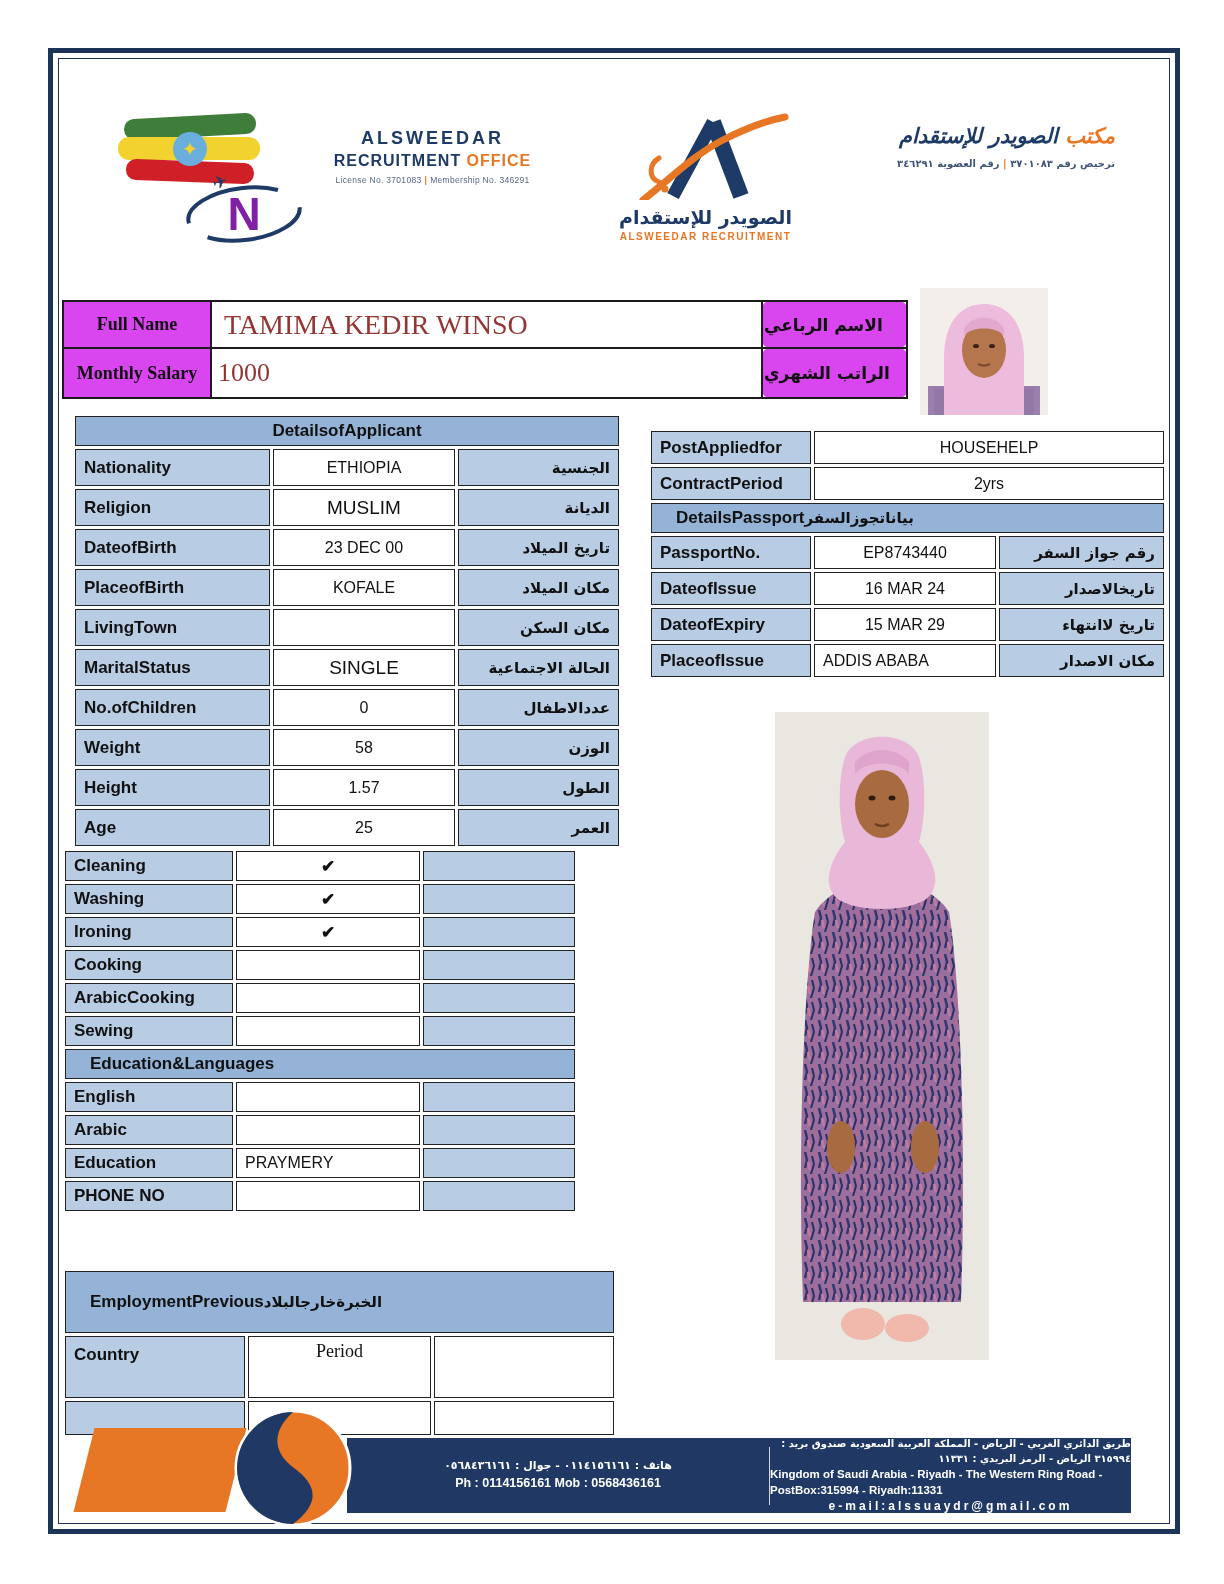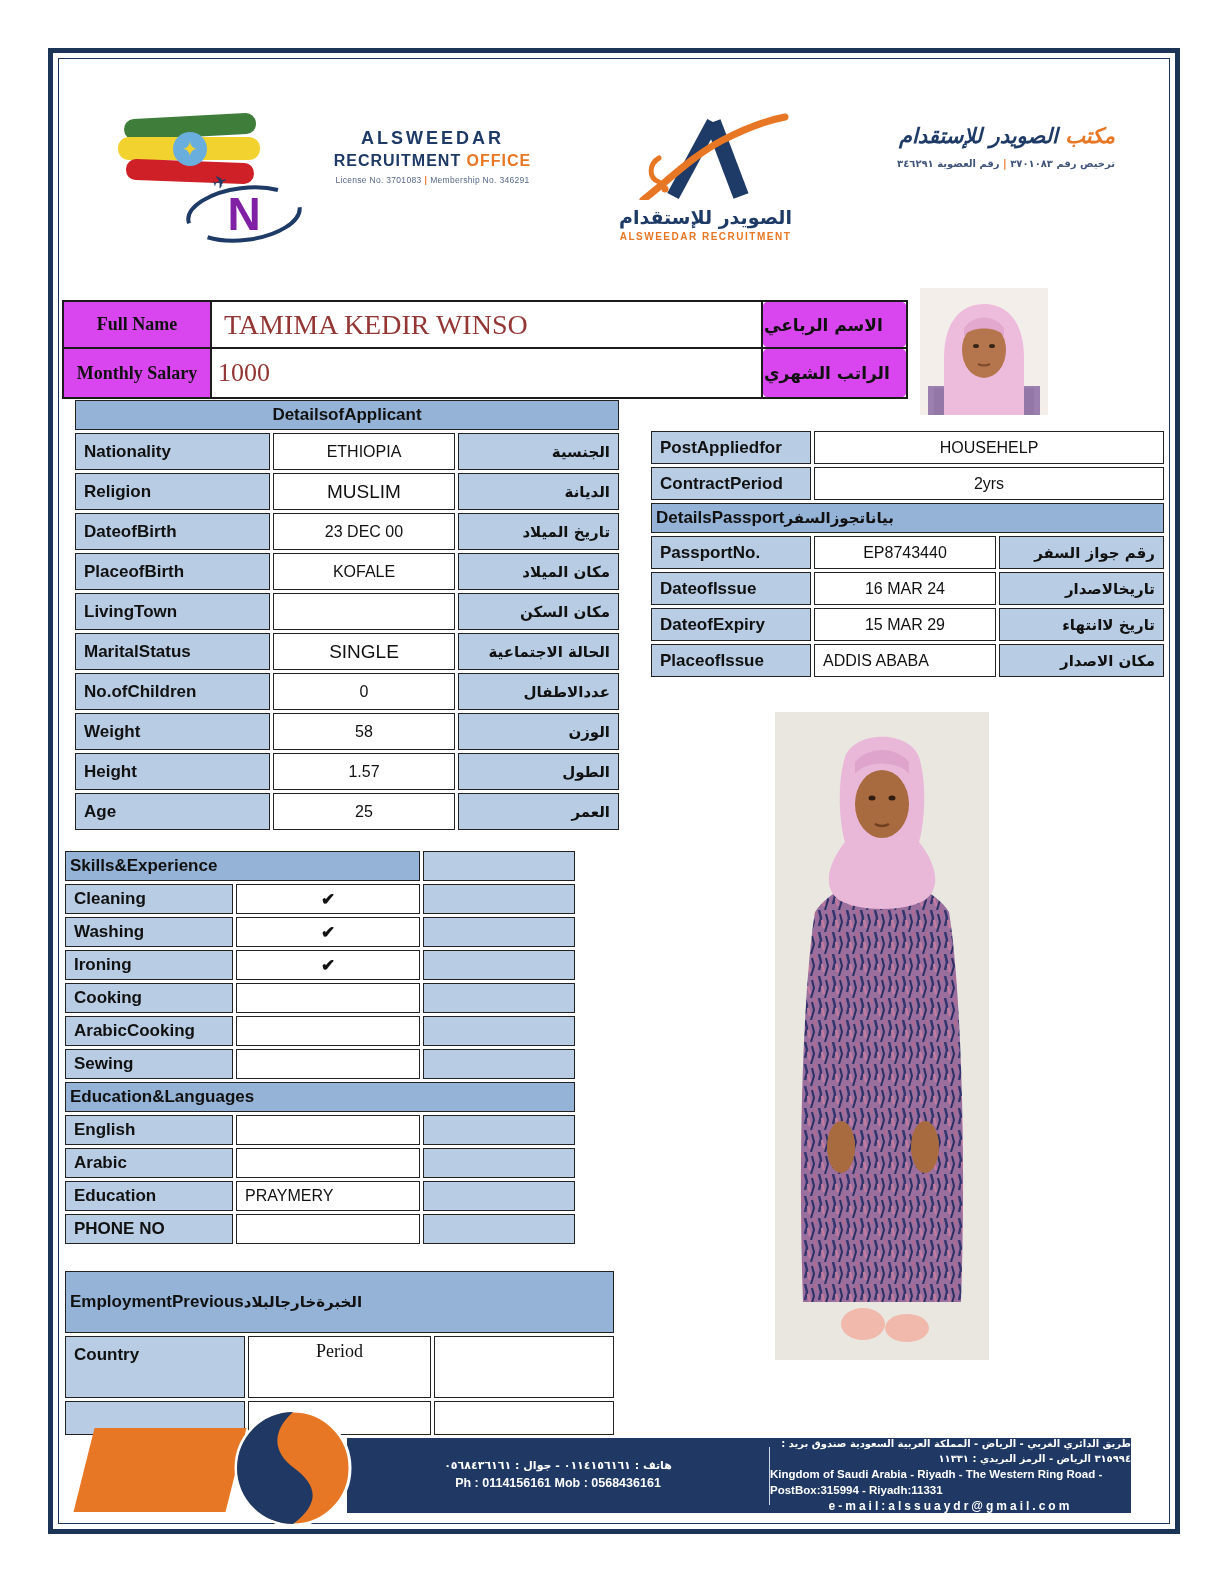--- a/index.html
+++ b/index.html
@@ -34,21 +34,21 @@
   .pink { background:#d946ef; }
   .lbl-serif { font-family:"Liberation Serif", serif; font-weight:bold; font-size:18px; text-align:center; }
   .name-val { font-family:"Liberation Serif", serif; color:#943634; font-size:28px; padding-left:12px; }
   .salary-val { font-family:"Liberation Serif", serif; color:#943634; font-size:26px; padding-left:6px; }
   .ar-cell-top { text-align:left; direction:rtl; padding-right:7px; font-size:17px;border-radius:8px; }
 
   
   table.blue { border-collapse:separate; border-spacing:3px; table-layout:fixed; }
   table.blue td { border:1px solid #222; overflow:hidden; }
   .hdr { background:#95b3d7; font-weight:bold; font-size:17px; text-align:center; }
-  .hdr-left { background:#95b3d7; font-weight:bold; font-size:17px; text-align:left; padding-left:4px; }
+  .hdr-left { background:#95b3d7; font-weight:bold; font-size:17px; text-align:left; padding-left:24px; }
   .lblcell { background:#b8cce4; font-weight:bold; font-size:17px; text-align:left; padding-left:8px; }
   .valcell { background:#fff; text-align:center; font-size:16px; }
   .valcell-left { background:#fff; text-align:left; font-size:16px; padding-left:8px; }
   .arcell { background:#b8cce4; text-align:right; direction:rtl; padding-right:8px; font-size:15px; }
   .bluecell { background:#b8cce4; }
   .check { font-size:17px; font-weight:bold; }
 
   .t-det tr { height:37px; } .t-det tr.h { height:30px; }
   .t-post tr { height:33px; } .t-post tr.h { height:30px; }
   .t-skill tr { height:30px; }
@@ -163,21 +163,21 @@
       <rect x="14" y="100" width="100" height="27" fill="#8a6fa0" opacity="0.5"></rect>
       <path d="M24 127 L24 70 C24 30 44 16 64 16 C84 16 104 30 104 70 L104 127 Z" fill="#edbcdc"></path>
       <ellipse cx="64" cy="62" rx="22" ry="28" fill="#b5764e"></ellipse>
       <ellipse cx="56" cy="58" rx="3" ry="2" fill="#3a2418"></ellipse>
       <ellipse cx="72" cy="58" rx="3" ry="2" fill="#3a2418"></ellipse>
       <path d="M58 76 Q64 79 70 76" stroke="#7c4a2c" stroke-width="2" fill="none"></path>
       <path d="M44 48 C50 38 78 38 84 48 L84 40 C74 26 54 26 44 40 Z" fill="#e3a8cd"></path>
     </svg>
   </div>
 
-  <table class="blue t-det abs" style="left:72px; top:397px; width:548px;">
+  <table class="blue t-det abs" style="left:72px; top:413px; width:548px;">
     <colgroup>
         <col style="width:195px">
         <col style="width:182px">
         <col style="width:161px">
       </colgroup>
     <tbody>
         <tr class="h">
           <td colspan="3" class="hdr">DetailsofApplicant</td>
         </tr>
     <tr>
@@ -276,24 +276,20 @@
   </tbody>
     </table>
 
   <table class="blue t-skill abs" style="left:62px; top:848px; width:516px;">
     <colgroup>
         <col style="width:168px">
         <col style="width:184px">
         <col style="width:152px">
       </colgroup>
     <tbody>
-        <tr>
-      <td colspan="2" class="hdr-left">Skills&amp;Experience</td>
-      <td class="bluecell"></td>
-    </tr>
     <tr>
       <td class="lblcell">Cleaning</td>
       <td class="valcell check">✔</td>
       <td class="bluecell"></td>
     </tr>
     <tr>
       <td class="lblcell">Washing</td>
       <td class="valcell check">✔</td>
       <td class="bluecell"></td>
     </tr>

